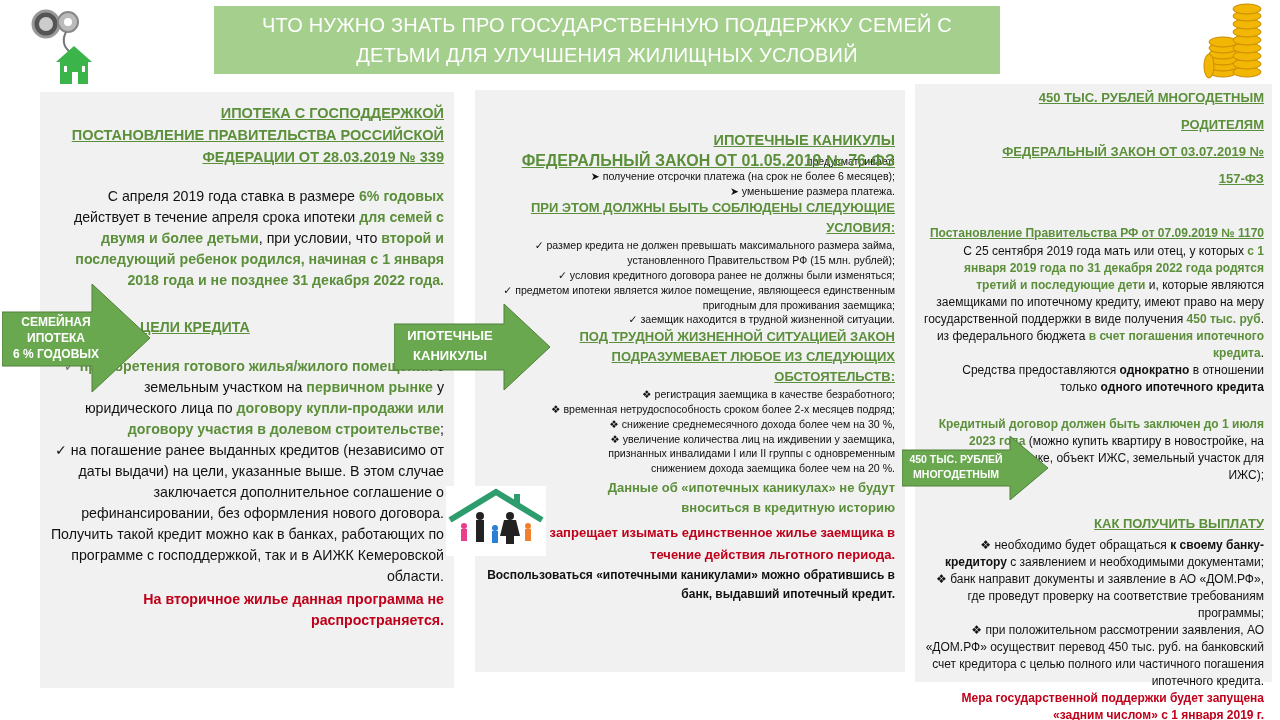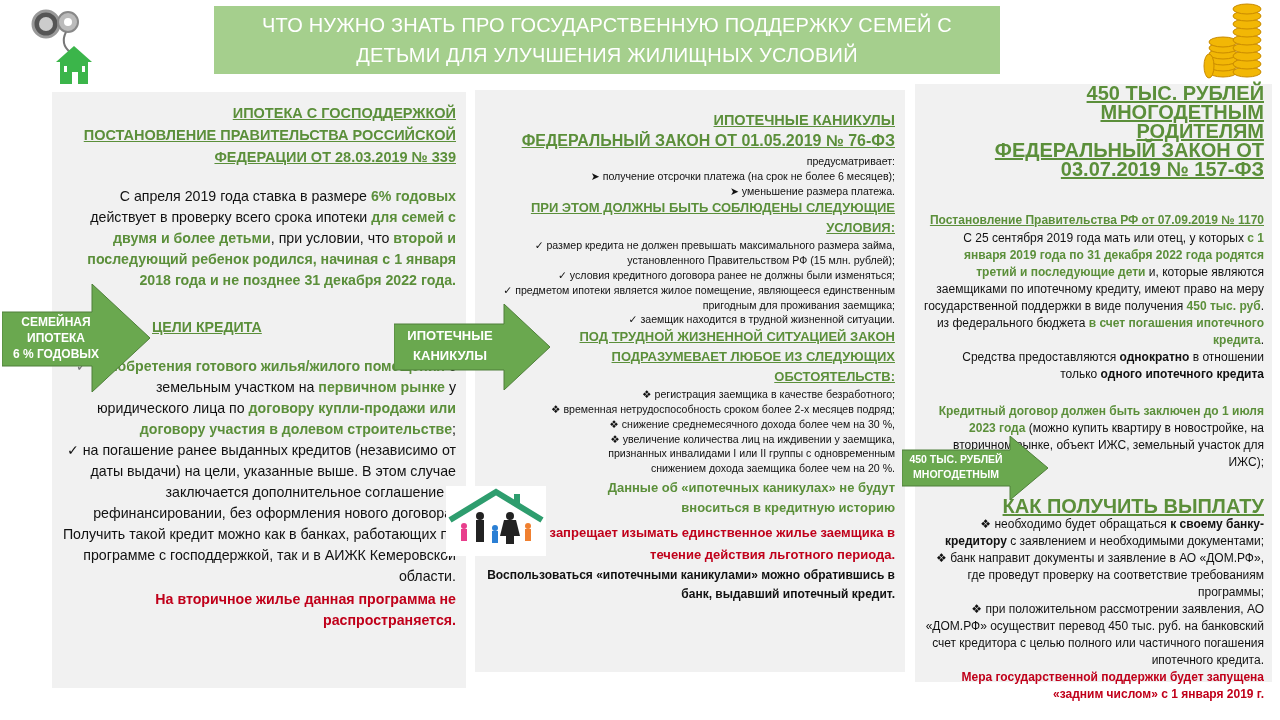--- a/index.html
+++ b/index.html
@@ -5,29 +5,29 @@
   * { box-sizing: border-box; margin: 0; padding: 0; }
   body { width: 1280px; height: 720px; background: #ffffff; position: relative; overflow: hidden;
          font-family: "Liberation Sans", "DejaVu Sans", sans-serif; color: #111; }
   .g { color: #5b8f3a; font-weight: bold; }
   .gu { color: #5b8f3a; font-weight: bold; text-decoration: underline; }
   .r { color: #c0001a; font-weight: bold; }
   .b { font-weight: bold; }
   .title-box { position: absolute; left: 214px; top: 6px; width: 786px; height: 68px; background: #a5cf8d;
                color: #fff; text-align: center; font-size: 20px; line-height: 30px; padding-top: 4px; font-weight: normal; letter-spacing: 0.2px; }
   .panel { position: absolute; background: #f1f1f1; text-align: right; }
-  #p1 { left: 40px; top: 92px; width: 414px; height: 596px; padding: 8px 10px 0 10px; margin-left: 12px; }
+  #p1 { left: 40px; top: 92px; width: 414px; height: 596px; padding: 8px 10px 0 10px; }
   #p2 { left: 475px; top: 90px; width: 430px; height: 582px; padding: 40px 10px 0 10px; }
   #p3 { left: 915px; top: 84px; width: 357px; height: 598px; padding: 0 8px 0 8px; }
   .p1-head { font-size: 14.5px; line-height: 22px; }
   .p1-text { font-size: 14.2px; line-height: 21px; }
   .p2-head { font-size: 14px; line-height: 20px; }
   .p2-small { font-size: 10.6px; line-height: 14.8px; }
   .p2-mid { font-size: 13px; line-height: 19px; }
-  .p3-head { font-size: 20px; line-height: 19px; }
+  .p3-head { font-size: 13px; line-height: 27px; }
   .p3-text { font-size: 12px; line-height: 17px; }
   .arrow { position: absolute; }
   .arrow svg { display: block; }
   .arrow-label { position: absolute; color: #fff; font-weight: bold; text-align: center; }
   .icon { position: absolute; }
 </style>
 </head>
 <body>
 
 <div class="icon" style="left:30px;top:4px;width:80px;height:82px;">
@@ -72,36 +72,36 @@
   </svg>
 </div>
 
 <div class="panel" id="p1">
   <div class="p1-head gu" style="padding-top:2px;">
     <div>ИПОТЕКА С ГОСПОДДЕРЖКОЙ</div>
     <div>ПОСТАНОВЛЕНИЕ ПРАВИТЕЛЬСТВА РОССИЙСКОЙ</div>
     <div>ФЕДЕРАЦИИ  ОТ 28.03.2019 № 339</div>
   </div>
   <div class="p1-text" style="margin-top:18px;">
-    <span>С апреля 2019 года ставка в размере </span><span class="g">6% годовых</span><span> действует в проверку всего срока ипотеки </span><span class="g">для семей с двумя и более детьми</span><span>, при условии, что </span><span class="g">второй и последующий ребенок родился, начиная с 1 января 2018 года и не позднее 31 декабря 2022 года.</span>
+    <span>С апреля 2019 года ставка в размере </span><span class="g">6% годовых</span><span> действует в течение апреля срока ипотеки </span><span class="g">для семей с двумя и более детьми</span><span>, при условии, что </span><span class="g">второй и последующий ребенок родился, начиная с 1 января 2018 года и не позднее 31 декабря 2022 года.</span>
   </div>
   <div class="p1-text gu" style="text-align:left;margin-top:26px;padding-left:90px;">ЦЕЛИ КРЕДИТА</div>
   <div class="p1-text" style="margin-top:18px;">
     <span style="color:#777;">✓ </span><span class="g">приобретения готового жилья/жилого помещения</span><span> с земельным участком на </span><span class="g">первичном рынке</span><span> у юридического лица по </span><span class="g">договору купли-продажи или договору участия в долевом строительстве</span><span>;</span>
   </div>
   <div class="p1-text">
     <span>✓ </span><span>на погашение ранее выданных кредитов (независимо от даты выдачи) на цели, указанные выше. В этом случае заключается дополнительное соглашение о рефинансировании, без оформления нового договора.</span>
   </div>
   <div class="p1-text">Получить такой кредит можно как в банках, работающих по программе с господдержкой, так и в АИЖК Кемеровской области.</div>
   <div class="p1-text r" style="margin-top:2px;">На вторичное жилье данная программа не распространяется.</div>
 </div>
 
 <div class="panel" id="p2">
   <div class="p2-head gu" style="position:absolute;right:10px;top:20px;">
-    <div style="font-size:14.5px;">ИПОТЕЧНЫЕ КАНИКУЛЫ</div>
+    <div style="font-size:14.5px;margin-top:20px;">ИПОТЕЧНЫЕ КАНИКУЛЫ</div>
     <div style="font-size:16px;line-height:22px;">ФЕДЕРАЛЬНЫЙ  ЗАКОН ОТ 01.05.2019 № 76-ФЗ</div>
   </div>
   <div style="height:24px;"></div>
   <div class="p2-small">предусматривает:</div>
   <div class="p2-small"><span>➤ </span><span>получение отсрочки платежа (на срок не более 6 месяцев);</span></div>
   <div class="p2-small"><span>➤ </span><span>уменьшение размера платежа.</span></div>
   <div class="p2-mid gu" style="line-height:20px;">ПРИ ЭТОМ ДОЛЖНЫ БЫТЬ СОБЛЮДЕНЫ СЛЕДУЮЩИЕ УСЛОВИЯ:</div>
   <div class="p2-small"><span>✓ </span><span>размер кредита не должен превышать максимального размера займа, установленного Правительством РФ (15 млн. рублей);</span></div>
   <div class="p2-small"><span>✓ </span><span>условия кредитного договора ранее не должны были изменяться;</span></div>
   <div class="p2-small"><span>✓ </span><span>предметом ипотеки является жилое помещение, являющееся единственным пригодным для проживания заемщика;</span></div>

